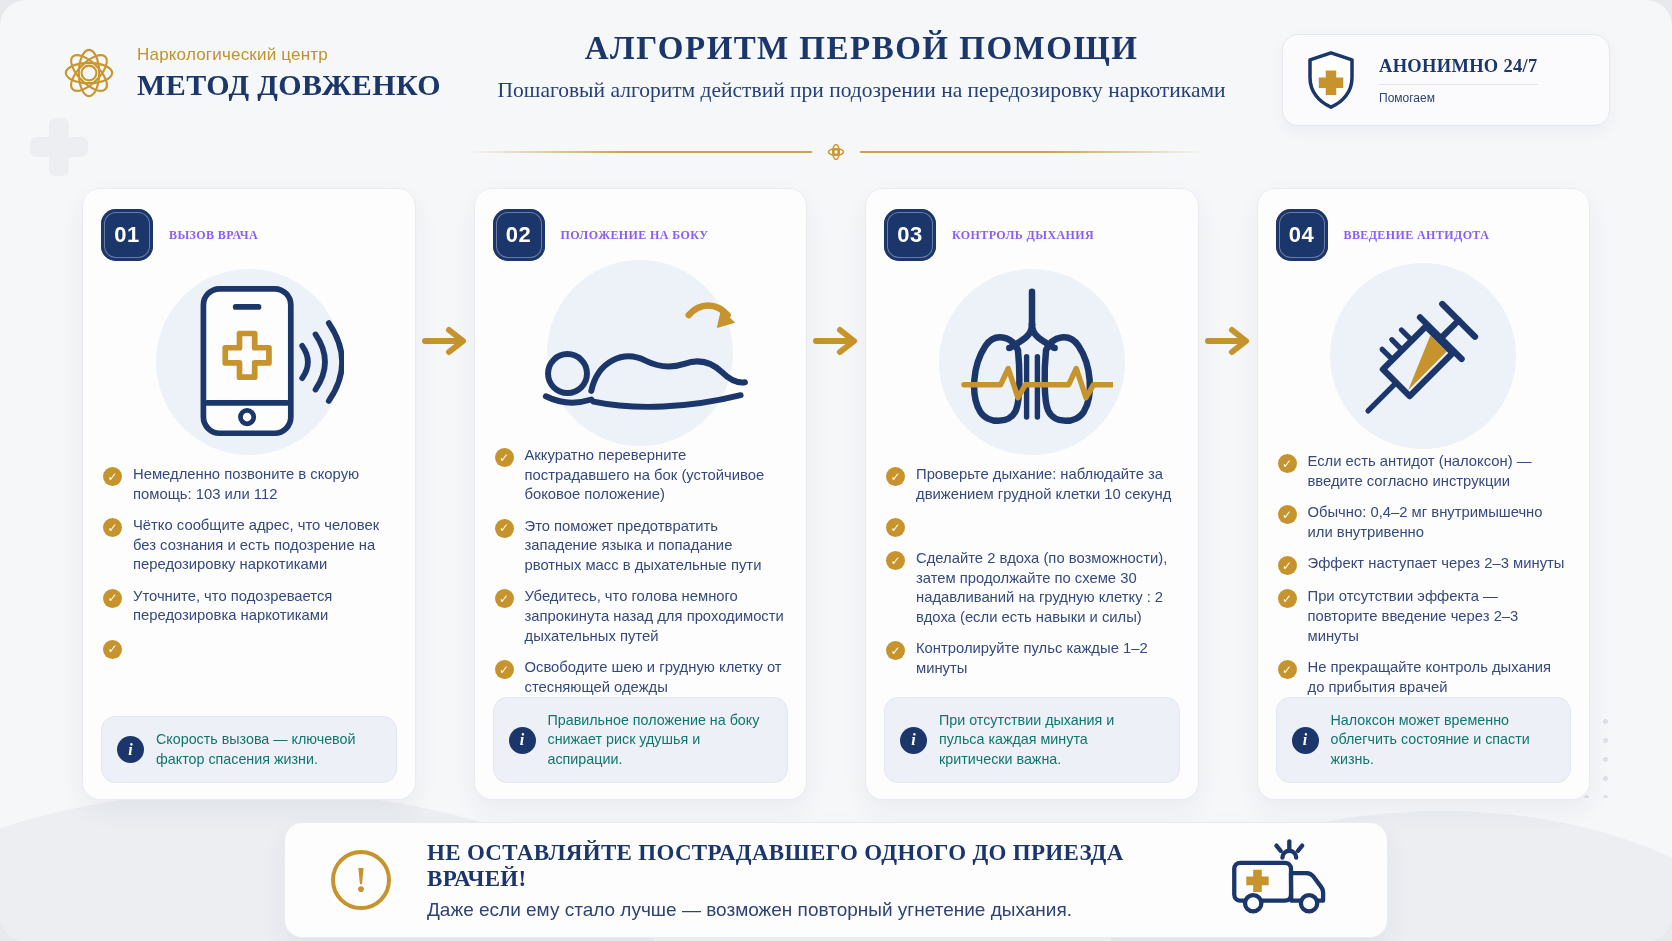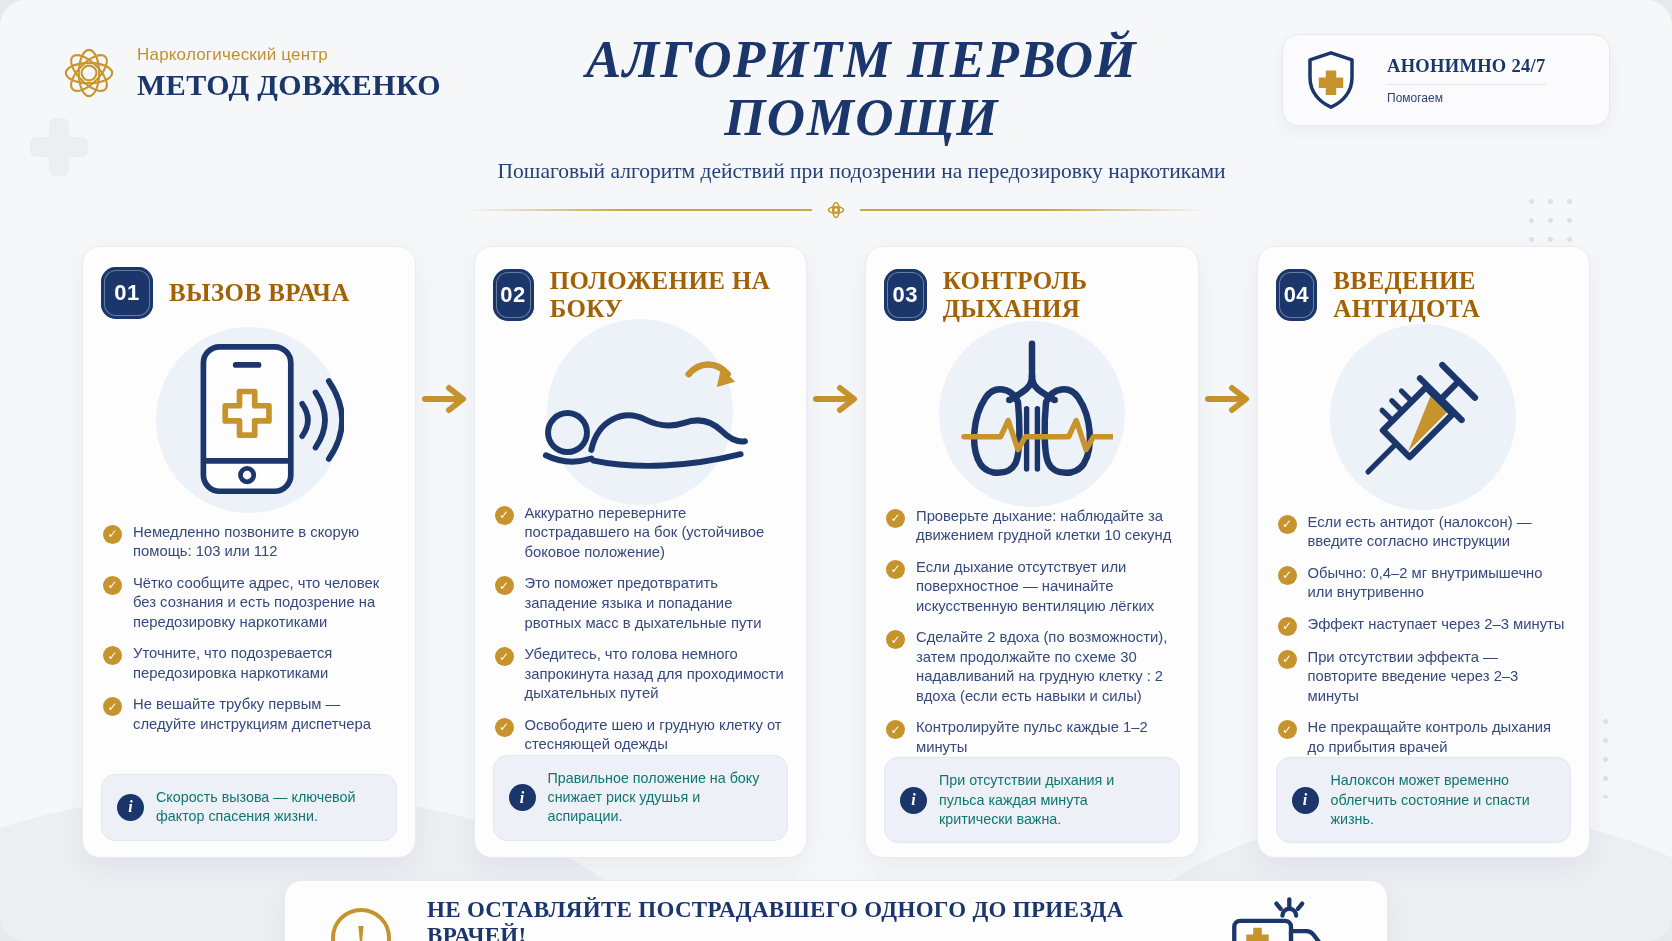--- a/index.html
+++ b/index.html
@@ -21,24 +21,24 @@
   .bg-blob1{position:absolute;left:-160px;bottom:-210px;width:820px;height:360px;border-radius:50%;background:#eceef2;}
   .bg-blob2{position:absolute;right:-120px;bottom:-250px;width:700px;height:380px;border-radius:50%;background:#eceef2;}
 
   
   .header{position:relative;display:flex;align-items:flex-start;padding:26px 62px 0 52px;}
   .logo-block{display:flex;align-items:center;gap:11px;min-width:348px;margin-top:10px;}
   .logo-svg{width:74px;height:74px;flex:0 0 auto;}
   .org-small{font-size:17px;color:#c0922e;letter-spacing:.2px;}
   .org-name{font-family:"Liberation Serif","DejaVu Serif",serif;font-weight:700;font-size:30px;color:#1b366b;margin-top:3px;letter-spacing:.4px;}
   .title-block{flex:1;text-align:center;padding-top:4px;}
-  .page-title{font-family:"Liberation Serif","DejaVu Serif",serif;font-weight:700;font-size:53px;letter-spacing:1.5px;color:#1b366b;line-height:1.1;font-style:italic;}
+  .page-title{font-family:"Liberation Serif","DejaVu Serif",serif;font-weight:700;font-size:33px;letter-spacing:1.5px;color:#1b366b;line-height:1.1;}
   .page-subtitle{font-family:"Liberation Serif","DejaVu Serif",serif;font-size:21.5px;color:#24407a;margin-top:12px;}
   .badge{min-width:328px;margin-top:8px;background:#fbfbfd;border:1px solid #e5e8ef;border-radius:16px;
-         box-shadow:0 6px 16px rgba(30,50,90,.05);display:flex;align-items:center;gap:28px;padding:14px 20px;}
+         box-shadow:0 6px 16px rgba(30,50,90,.05);display:flex;align-items:center;gap:20px;padding:14px 20px;}
   .badge-shield{width:56px;height:62px;flex:0 0 auto;}
   .badge-line1{font-family:"Liberation Serif","DejaVu Serif",serif;font-weight:700;font-size:18.5px;color:#1b366b;letter-spacing:.3px;
                padding-bottom:7px;border-bottom:1px solid #e2e5ec;}
   .badge-line2{font-size:12px;color:#2d4373;margin-top:6px;}
 
   
   .divider{display:flex;align-items:center;justify-content:center;gap:12px;margin:14px auto 0;width:740px;}
   .divider .line{flex:1;height:2px;background:linear-gradient(90deg,rgba(201,150,46,0),#cda447 45%,#cda447);}
   .divider .line.r{background:linear-gradient(90deg,#cda447,#cda447 55%,rgba(201,150,46,0));}
   .divider-ornament{width:24px;height:24px;flex:0 0 auto;}
@@ -46,21 +46,21 @@
   
   .cards{display:flex;align-items:stretch;padding:24px 82px 0;}
   .flow-arrow{width:58px;flex:0 0 auto;display:flex;justify-content:center;align-items:flex-start;padding-top:138px;}
   .card{flex:1;background:#fdfdfe;border:1px solid #e8ebf1;border-radius:18px;
         box-shadow:0 10px 26px rgba(30,50,90,.06);padding:20px 18px 16px;height:612px;
         display:flex;flex-direction:column;position:relative;}
   .card-head{display:flex;align-items:center;gap:16px;}
   .step-num{width:52px;height:52px;border-radius:15px;background:#1b366b;color:#fff;
             display:grid;place-items:center;font-weight:700;font-size:22px;letter-spacing:.5px;
             box-shadow:inset 0 0 0 3px #1b366b, inset 0 0 0 4px rgba(255,255,255,.35);}
-  .card-title{font-family:"Liberation Serif","DejaVu Serif",serif;font-weight:700;font-size:25px;color:#a16207;letter-spacing:.4px;}
+  .card-title{font-family:"Liberation Serif","DejaVu Serif",serif;font-weight:700;font-size:12px;color:#8b5cf6;letter-spacing:.4px;}
   .icon-wrap{position:relative;height:182px;margin:10px 0 10px;display:grid;place-items:center;}
   .icon-circle{position:absolute;width:186px;height:186px;border-radius:50%;background:#edf1f8;left:50%;top:50%;transform:translate(-50%,-50%);}
   .icon-wrap svg{position:relative;}
   .bullets{display:flex;flex-direction:column;gap:12px;padding:2px 2px 0;}
   .bullet{display:flex;gap:11px;align-items:flex-start;}
   .check{width:19px;height:19px;flex:0 0 auto;border-radius:50%;background:#c6932c;color:#fff;
          display:grid;place-items:center;font-size:12px;line-height:1;margin-top:2px;}
   .bullet-text{font-size:14.8px;line-height:1.32;color:#36497d;}
   .note{margin-top:auto;background:#edf0f6;border:1px solid #e3e7ef;border-radius:14px;
         padding:13px 15px;display:flex;gap:12px;align-items:center;}
@@ -171,21 +171,20 @@
         <div class="bullet">
           <span class="check">✓</span>
           <span class="bullet-text">Чётко сообщите адрес, что человек без сознания и есть подозрение на передозировку наркотиками</span>
         </div>
         <div class="bullet">
           <span class="check">✓</span>
           <span class="bullet-text">Уточните, что подозревается передозировка наркотиками</span>
         </div>
         <div class="bullet">
           <span class="check">✓</span>
-          <span class="bullet-text">Не вешайте трубку первым — следуйте инструкциям диспетчера</span>
         </div>
       </div>
       <div class="note">
         <span class="info-badge">i</span>
         <span class="note-text">Скорость вызова — ключевой фактор спасения жизни.</span>
       </div>
     </div>
 
     <div class="flow-arrow">
       <svg width="48" height="30" viewBox="0 0 48 30">
@@ -271,21 +270,20 @@
           <path d="M12 96 H 46 l 7 -15 9 27 7 -12 h 40 l 7 -15 9 27 7 -12 h 24" fill="none" stroke="#c6932c" stroke-width="5" stroke-linecap="round" stroke-linejoin="round"></path>
         </svg>
       </div>
       <div class="bullets">
         <div class="bullet">
           <span class="check">✓</span>
           <span class="bullet-text">Проверьте дыхание: наблюдайте за движением грудной клетки 10 секунд</span>
         </div>
         <div class="bullet">
           <span class="check">✓</span>
-          <span class="bullet-text">Если дыхание отсутствует или поверхностное — начинайте искусственную вентиляцию лёгких</span>
         </div>
         <div class="bullet">
           <span class="check">✓</span>
           <span class="bullet-text">Сделайте 2 вдоха (по возможности), затем продолжайте по схеме 30 надавливаний на грудную клетку : 2 вдоха (если есть навыки и силы)</span>
         </div>
         <div class="bullet">
           <span class="check">✓</span>
           <span class="bullet-text">Контролируйте пульс каждые 1–2 минуты</span>
         </div>
       </div>

